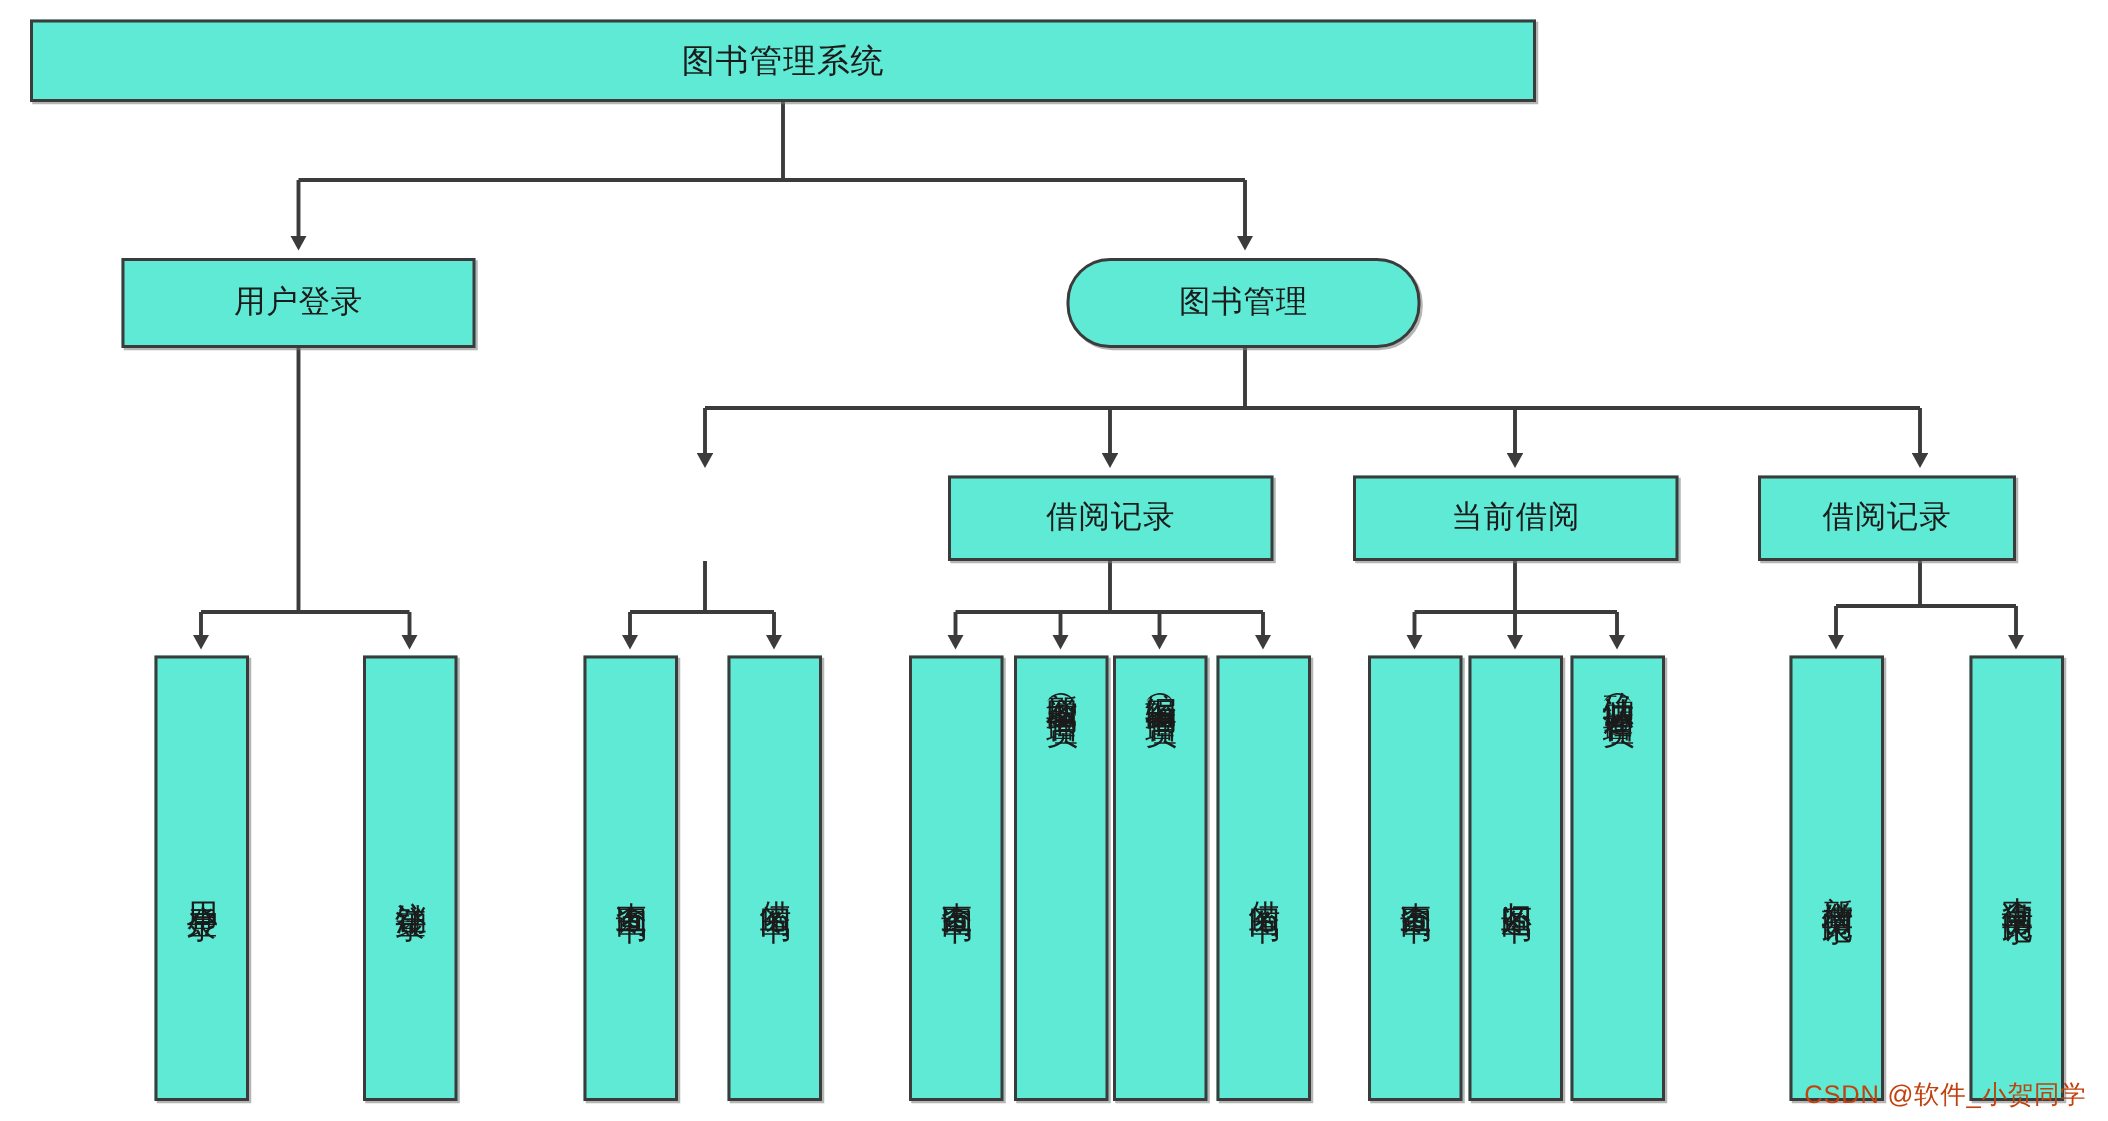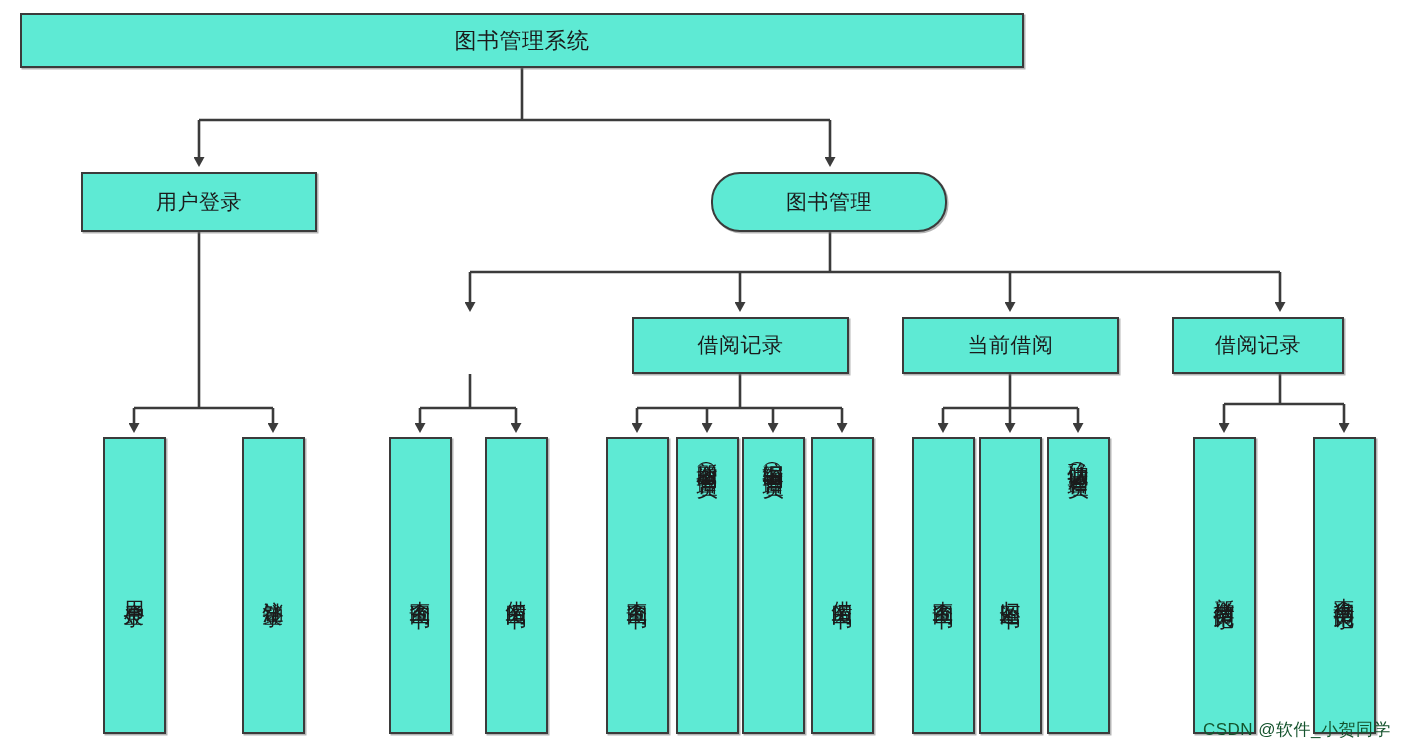--- a/index.html
+++ b/index.html
@@ -64,21 +64,21 @@
   }
   .node.vert.center .label {
     margin-top: auto;
     margin-bottom: auto;
   }
   #watermark {
     position: absolute;
     right: 14px;
     bottom: 6px;
     font-size: 17px;
-    color: #14532d;
+    color: #c2410c;
     z-index: 5;
     white-space: nowrap;
     letter-spacing: 0.5px;
   }
 </style>
 </head>
 <body>
 
 <div id="diagram-root">
 

